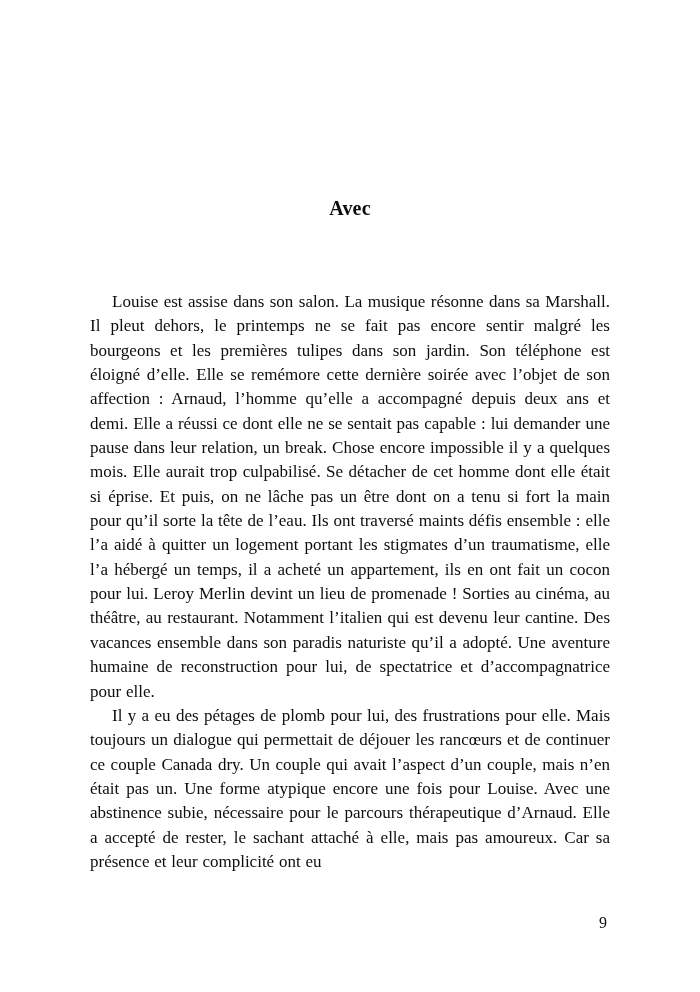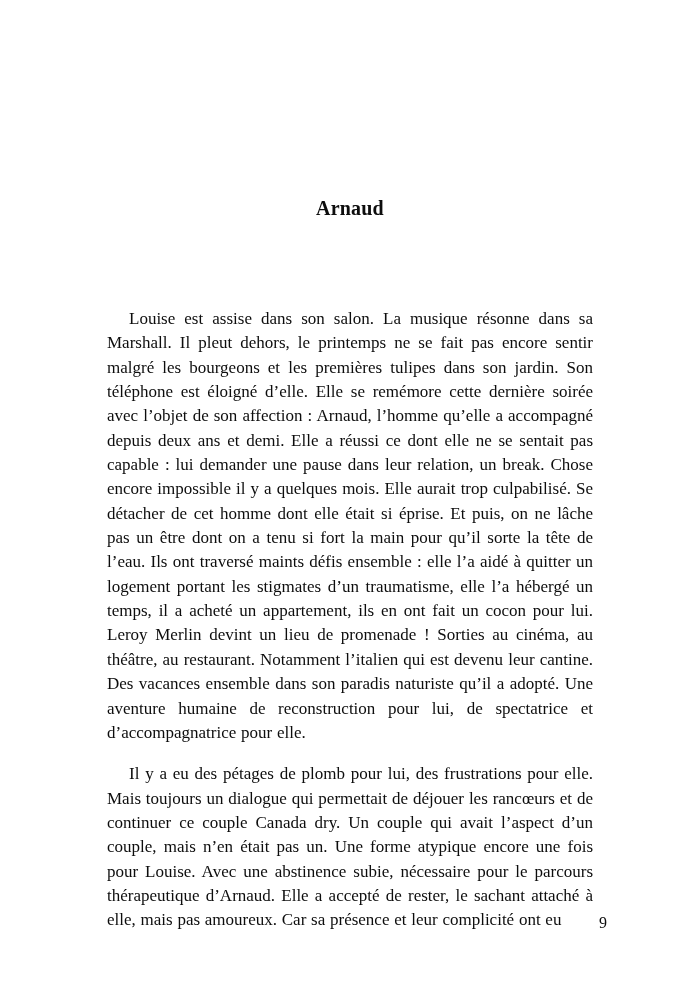--- a/index.html
+++ b/index.html
@@ -32,39 +32,39 @@
     position: absolute;
     top: 290px;
     left: 90px;
     width: 520px;
     font-size: 17px;
     line-height: 24.35px;
     text-align: justify;
     word-spacing: 0.5px;
   }
   .para {
-    margin: 17px;
+    margin: 0;
     padding: 0;
     text-indent: 22px;
   }
   .page-number {
     position: absolute;
     top: 914px;
     left: 90px;
     width: 517px;
     text-align: right;
     font-size: 16px;
     color: #0d0d0d;
   }
 </style>
 </head>
 <body>
 
 <div class="page">
-  <h1 class="chapter-title">Arnaud</h1>
+  <h1 class="chapter-title">Avec</h1>
 
   <div class="body-text">
     <p class="para">Louise est assise dans son salon. La musique résonne dans sa Marshall. Il pleut dehors, le printemps ne se fait pas encore sentir malgré les bourgeons et les premières tulipes dans son jardin. Son téléphone est éloigné d’elle. Elle se remémore cette dernière soirée avec l’objet de son affection : Arnaud, l’homme qu’elle a accompagné depuis deux ans et demi. Elle a réussi ce dont elle ne se sentait pas capable : lui demander une pause dans leur relation, un break. Chose encore impossible il y a quelques mois. Elle aurait trop culpabilisé. Se détacher de cet homme dont elle était si éprise. Et puis, on ne lâche pas un être dont on a tenu si fort la main pour qu’il sorte la tête de l’eau. Ils ont traversé maints défis ensemble : elle l’a aidé à quitter un logement portant les stigmates d’un traumatisme, elle l’a hébergé un temps, il a acheté un appartement, ils en ont fait un cocon pour lui. Leroy Merlin devint un lieu de promenade ! Sorties au cinéma, au théâtre, au restaurant. Notamment l’italien qui est devenu leur cantine. Des vacances ensemble dans son paradis naturiste qu’il a adopté. Une aventure humaine de reconstruction pour lui, de spectatrice et d’accompagnatrice pour elle.</p>
     <p class="para">Il y a eu des pétages de plomb pour lui, des frustrations pour elle. Mais toujours un dialogue qui permettait de déjouer les rancœurs et de continuer ce couple Canada dry. Un couple qui avait l’aspect d’un couple, mais n’en était pas un. Une forme atypique encore une fois pour Louise. Avec une abstinence subie, nécessaire pour le parcours thérapeutique d’Arnaud. Elle a accepté de rester, le sachant attaché à elle, mais pas amoureux. Car sa présence et leur complicité ont eu</p>
   </div>
 
   <div class="page-number">9</div>
 </div>
 
 </body></html>

